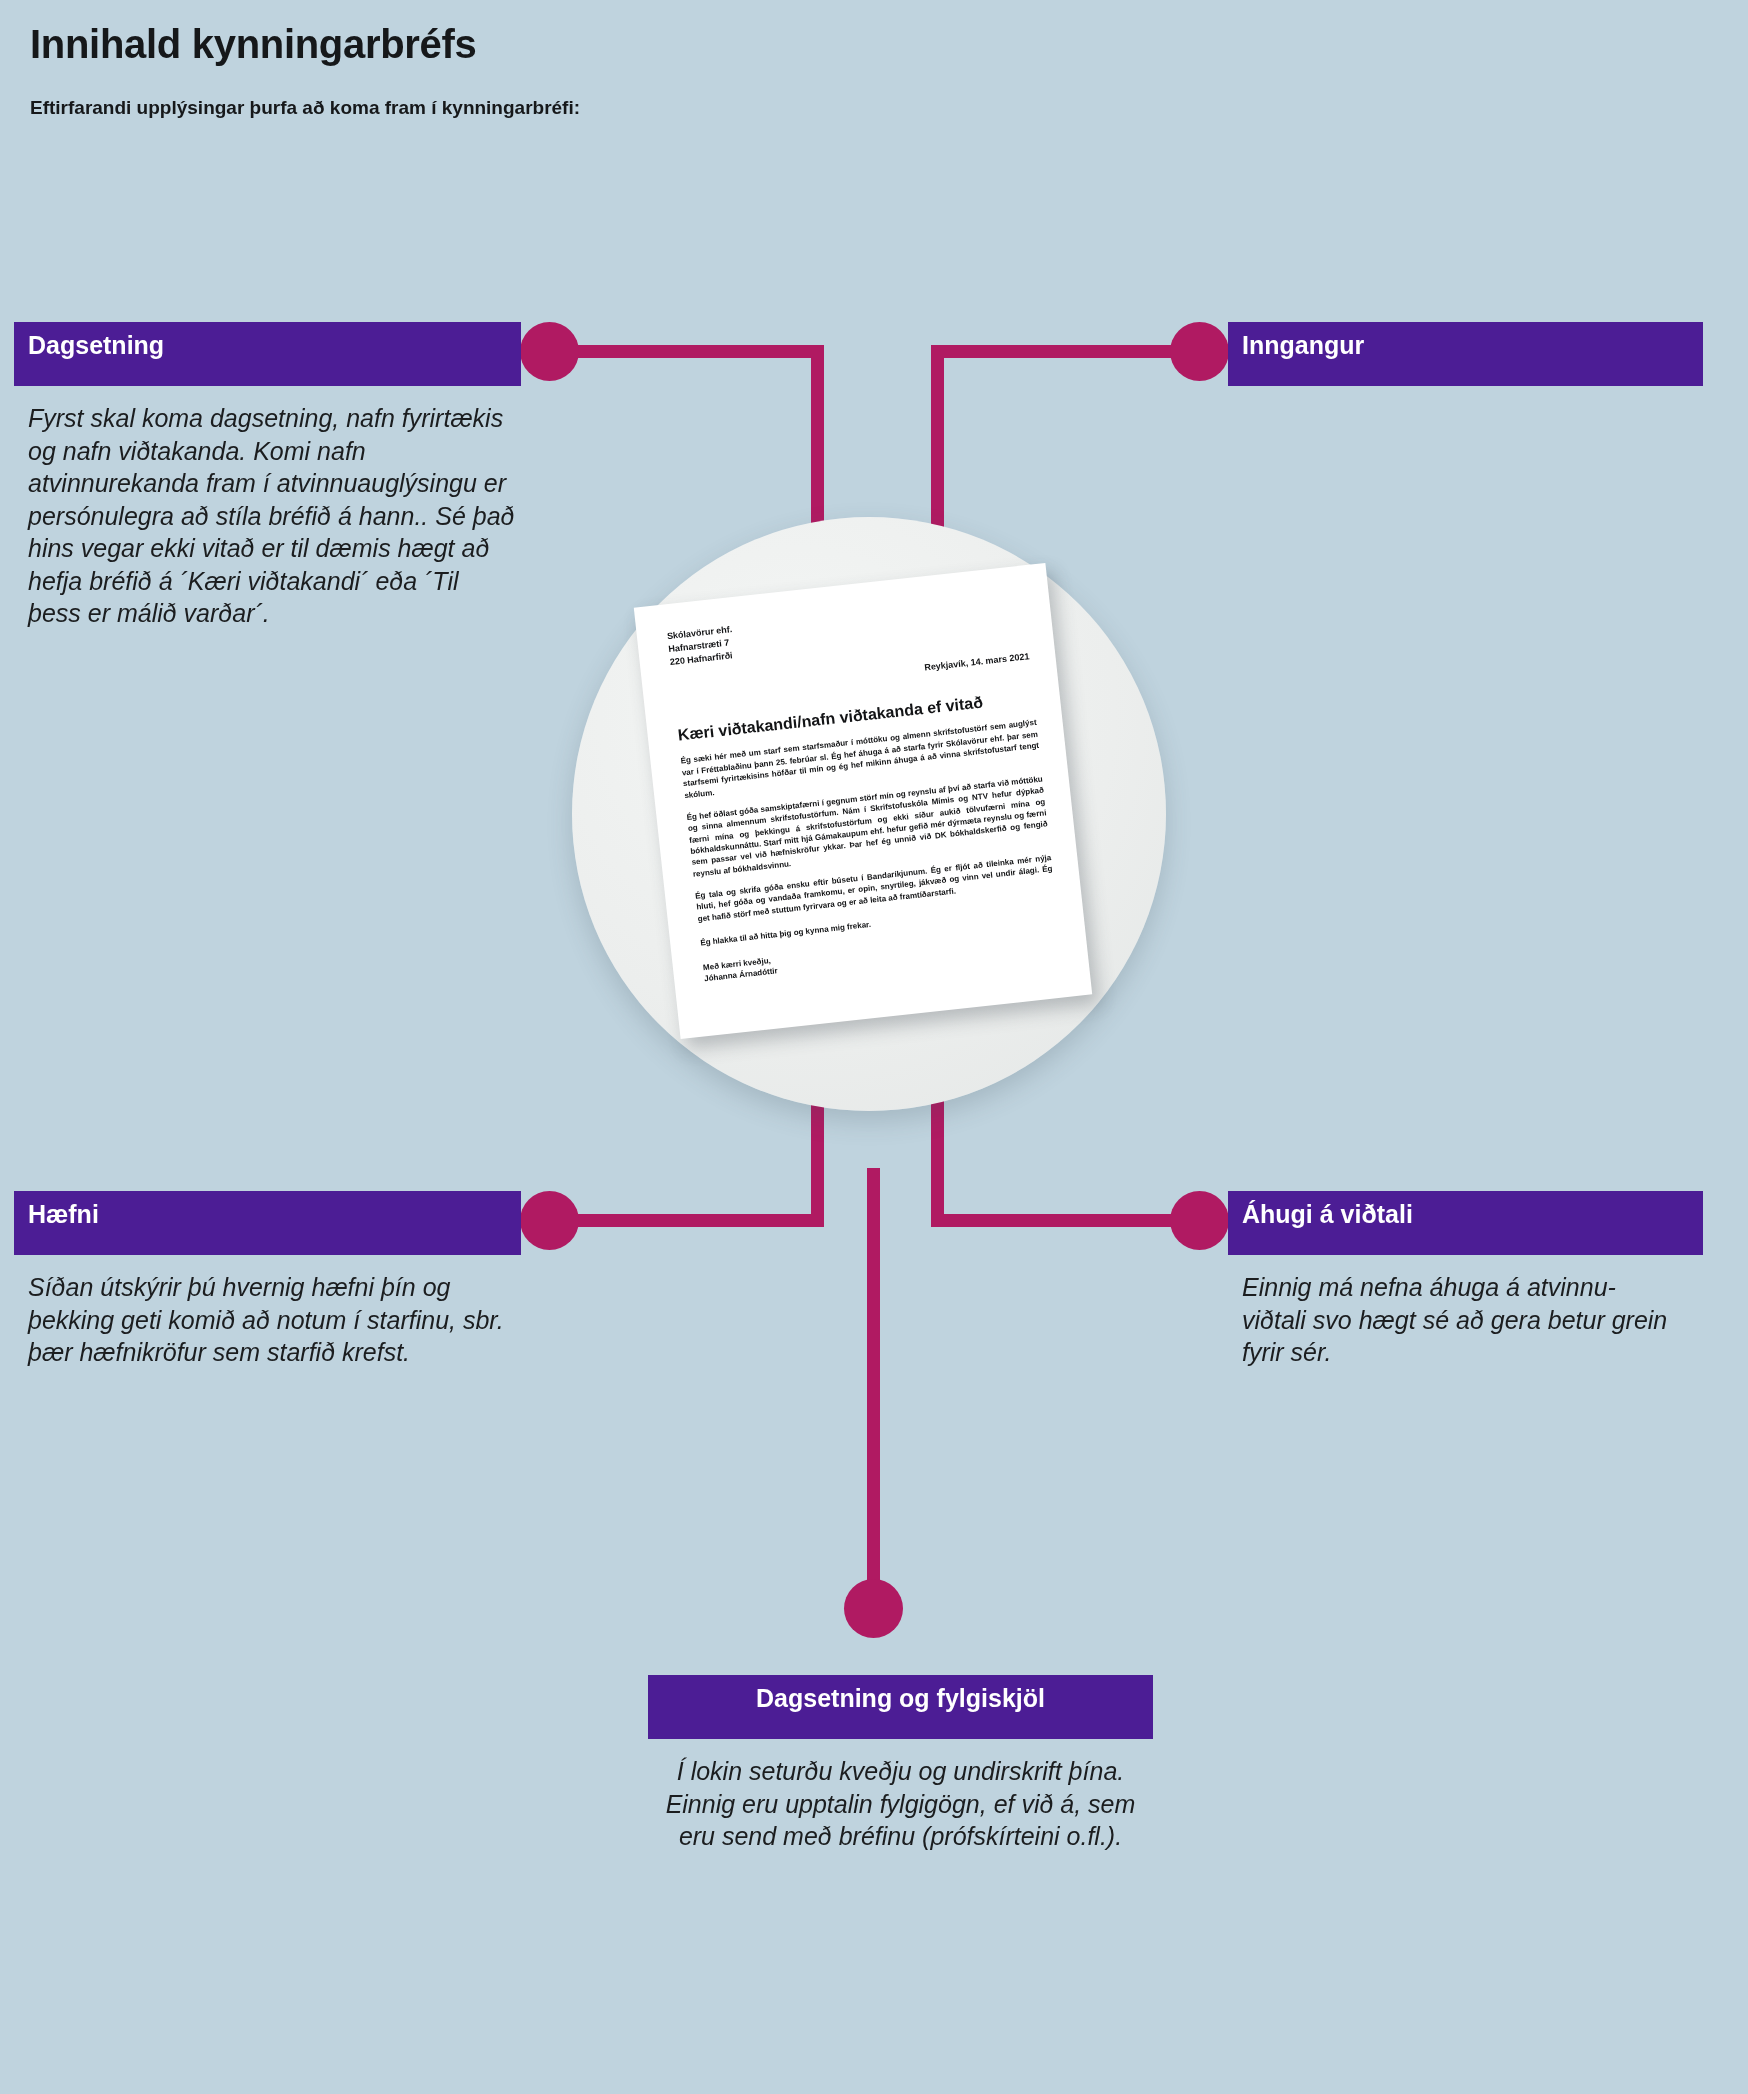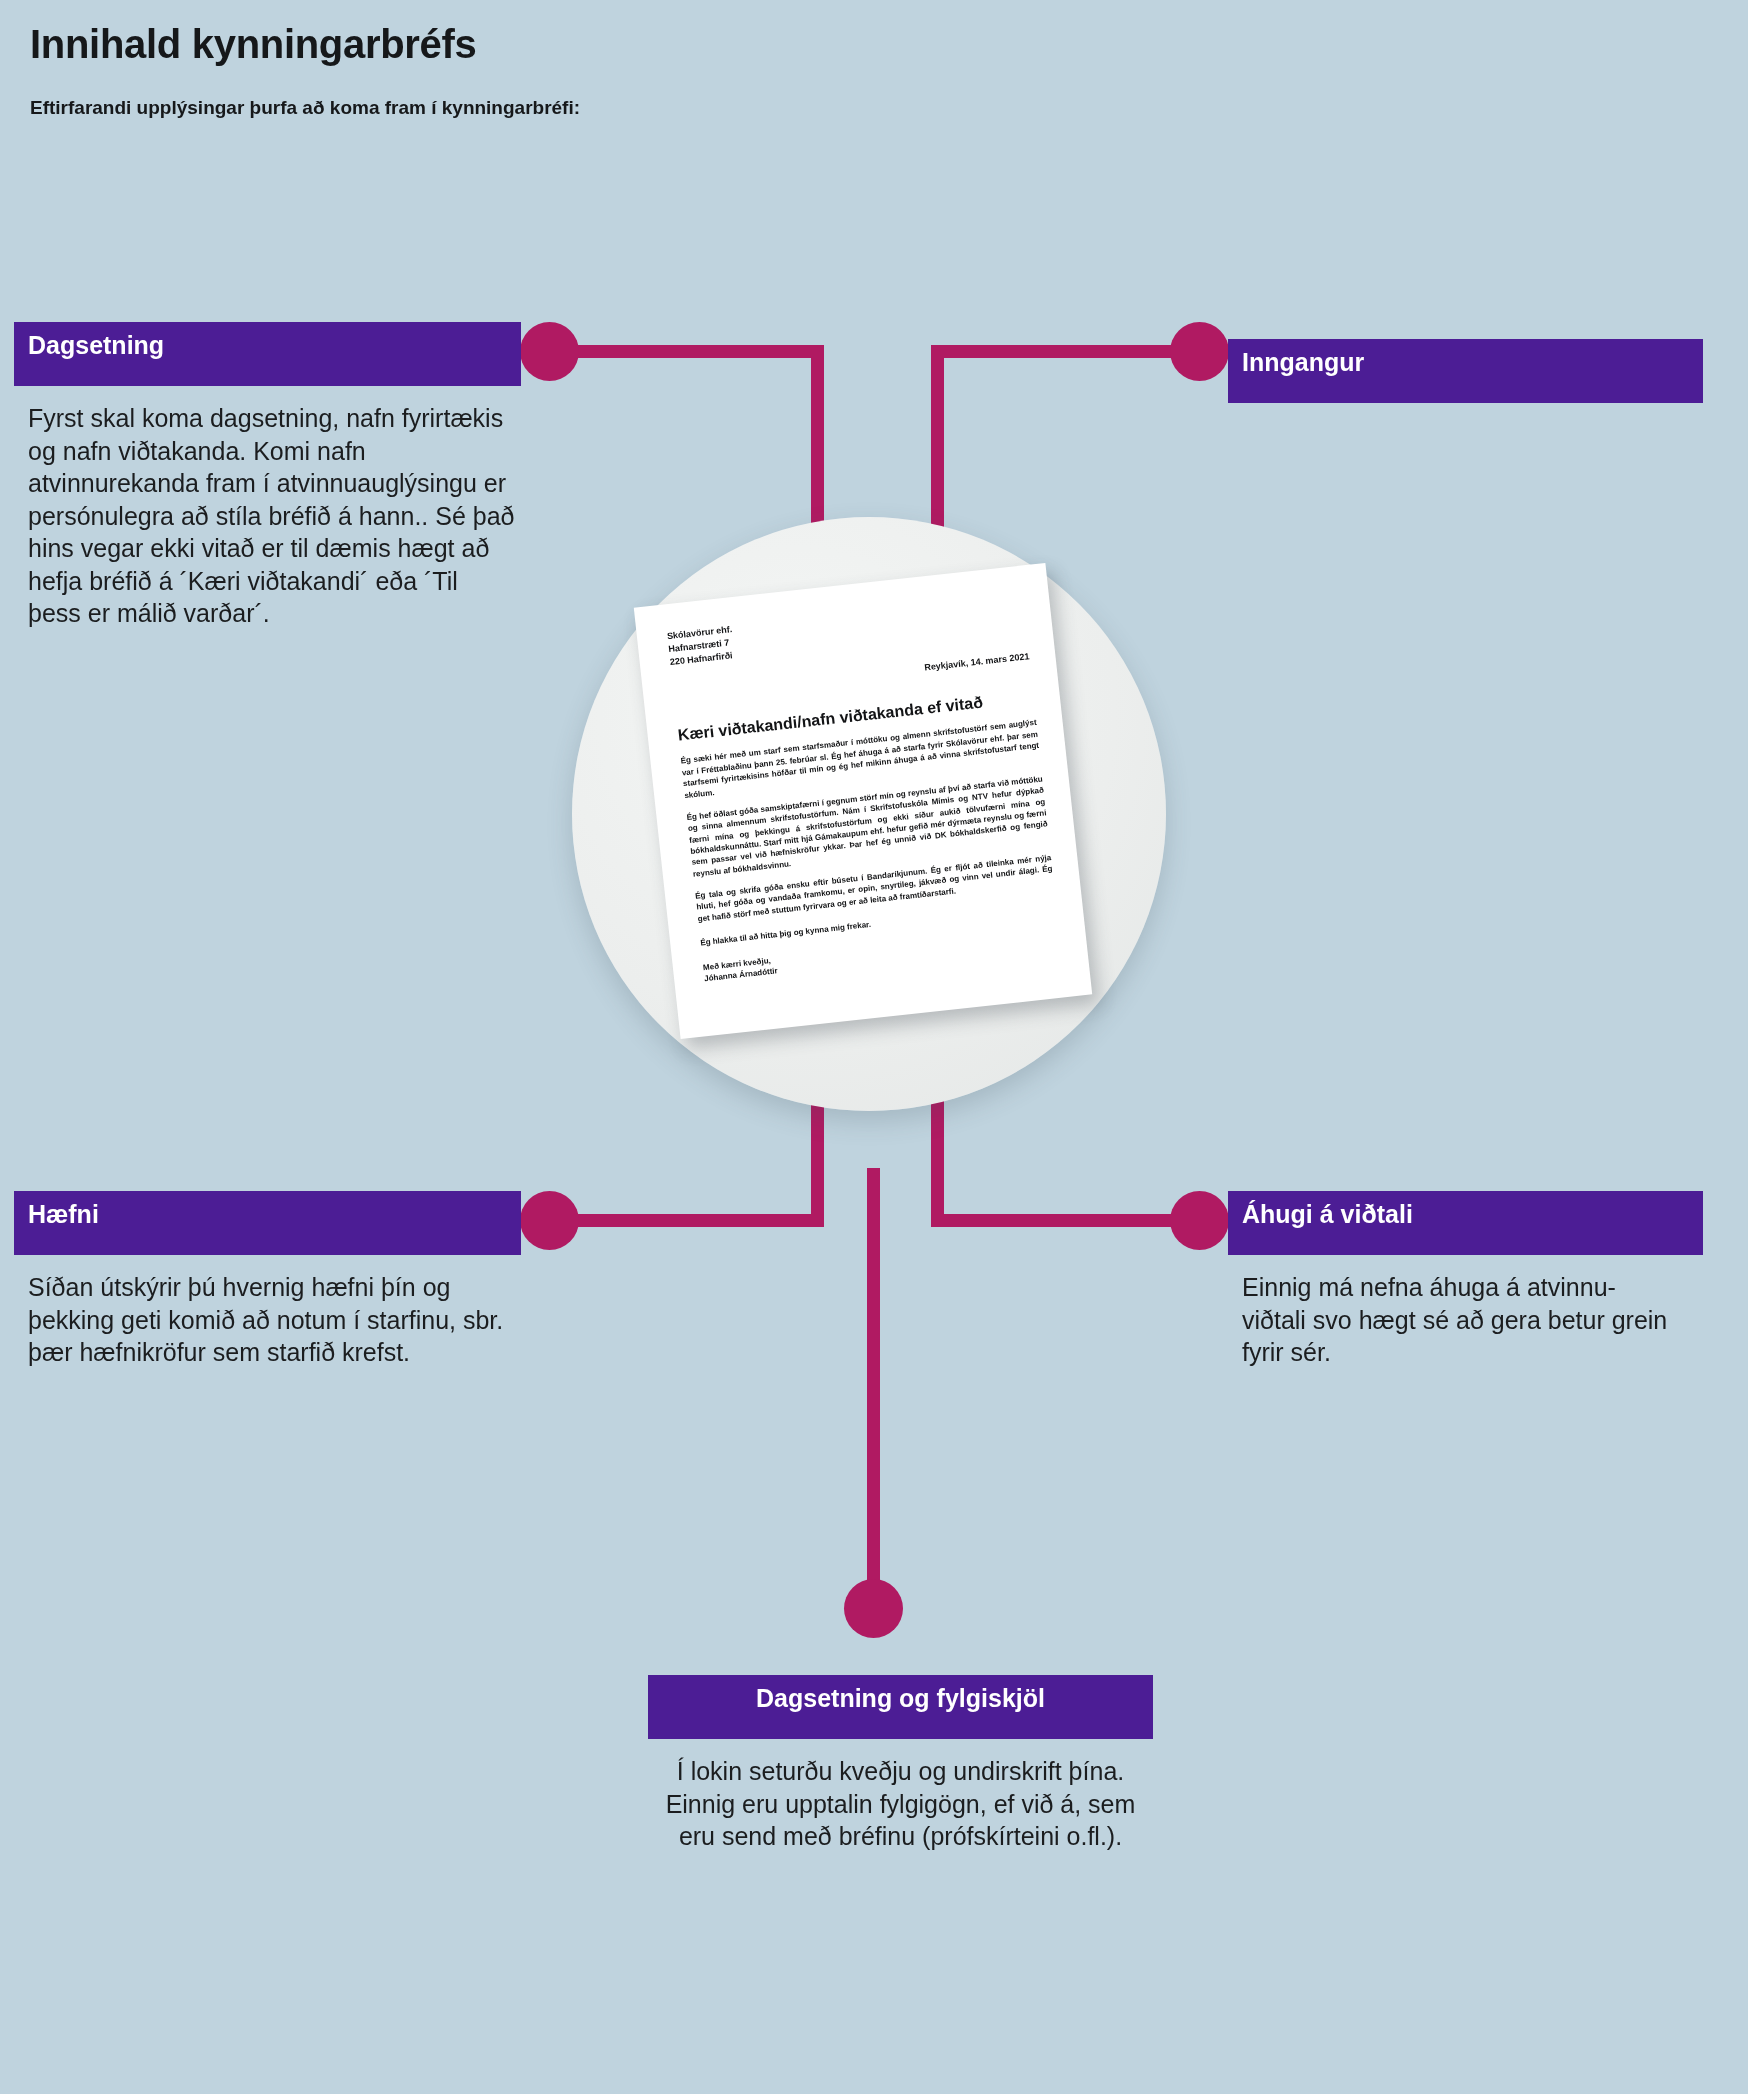--- a/index.html
+++ b/index.html
@@ -31,20 +31,21 @@
     font-size:25px;font-weight:bold;
     padding:10px 14px 28px 14px;
     box-sizing:border-box;
     line-height:1.05;
   }
   .card-head.center{text-align:center;}
   .card-body{
     color:#1b1d1f;font-size:25px;line-height:1.30;
     padding:16px 6px 0 14px;
     white-space:pre-line;
+    font-style:italic;
   }
   .card-body.center{text-align:center;padding-left:6px;padding-right:6px;}
 
   
   .circle{
     position:absolute;border-radius:50%;
     background:radial-gradient(circle at 38% 32%, #f4f6f5 0%, #eceeed 58%, #e3e6e5 100%);
     box-shadow:0 10px 26px rgba(60,75,85,0.20);
   }
   .letter{
@@ -108,21 +109,21 @@
       <div class="lt-sign">Jóhanna Árnadóttir</div>
     </div>
   </div>
 </div>
 
 <div class="card" style="left:14px;top:322px;width:507px;">
   <div class="card-head">Dagsetning</div>
   <div class="card-body">Fyrst skal koma dagsetning, nafn fyrirtækis og nafn viðtakanda. Komi nafn atvinnurekanda fram í atvinnuauglýsingu er persónulegra að stíla bréfið á hann.. Sé það hins vegar ekki vitað er til dæmis hægt að hefja bréfið á ´Kæri viðtakandi´ eða ´Til þess er málið varðar´.</div>
 </div>
 
-<div class="card" style="left:1228px;top:339px;width:475px;">
+<div class="card" style="left:1228px;top:322px;width:475px;">
   <div class="card-head">Inngangur</div>
 </div>
 
 <div class="card" style="left:14px;top:1191px;width:507px;">
   <div class="card-head">Hæfni</div>
   <div class="card-body">Síðan útskýrir þú hvernig hæfni þín og þekking geti komið að notum í starfinu, sbr. þær hæfnikröfur sem starfið krefst.</div>
 </div>
 
 <div class="card" style="left:1228px;top:1191px;width:475px;">
   <div class="card-head">Áhugi á viðtali</div>

